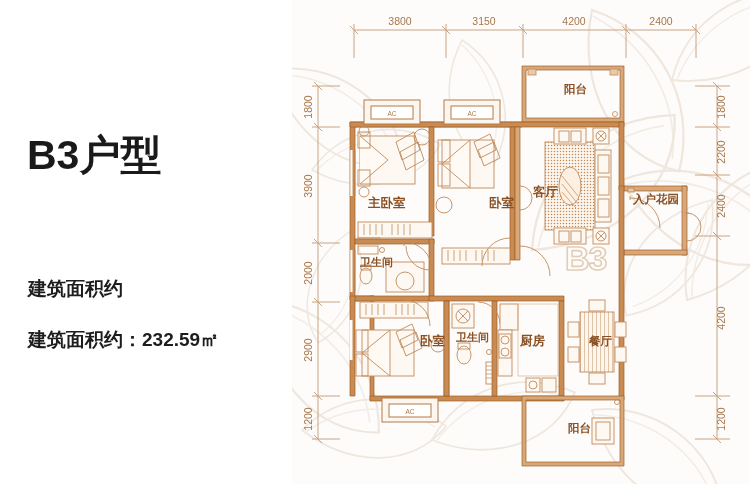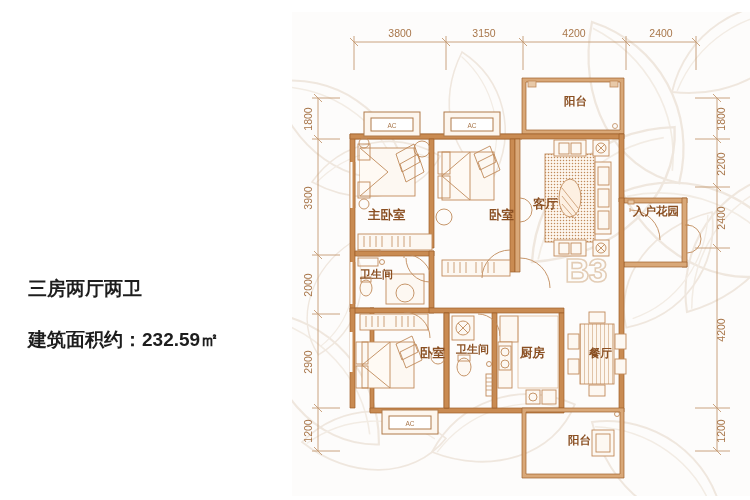--- a/index.html
+++ b/index.html
@@ -25,33 +25,34 @@
     position:absolute;left:28px;top:276px;
     font-size:19px;font-weight:600;color:#1d1d1d;white-space:nowrap;
   }
   #subtitle-area{
     position:absolute;left:28px;top:327px;
     font-size:19px;font-weight:600;color:#1d1d1d;white-space:nowrap;
   }
 
   
   #plan-area{
-    position:absolute;left:292px;top:12px;width:458px;height:484px;
+    position:absolute;left:292px;top:0;width:458px;height:484px;
     background:#f9a8d4;overflow:hidden;
   }
   #plan-svg{position:absolute;left:0;top:0;}
   #watermark-svg{position:absolute;left:0;top:0;}
 </style>
 </head>
 <body>
 
 <div id="page">
 
   <div id="info-panel">
-    <div id="subtitle-rooms">三房两厅两卫</div>
+    <div id="plan-title">B3户型</div>
+    <div id="subtitle-rooms">建筑面积约</div>
     <div id="subtitle-area">建筑面积约：232.59㎡</div>
   </div>
 
   <div id="plan-area">
 
     <svg id="watermark-svg" width="458" height="500" viewBox="0 0 458 500">
       <defs>
         <g id="leaf">
           <path d="M0,0 C40,-30 95,-25 130,15 C95,48 38,40 0,0 Z" fill="none" stroke="#efe6dd" stroke-width="1.6"></path>
           <path d="M4,2 C42,-18 88,-14 120,14" fill="none" stroke="#f2ebe3" stroke-width="1.2"></path>

